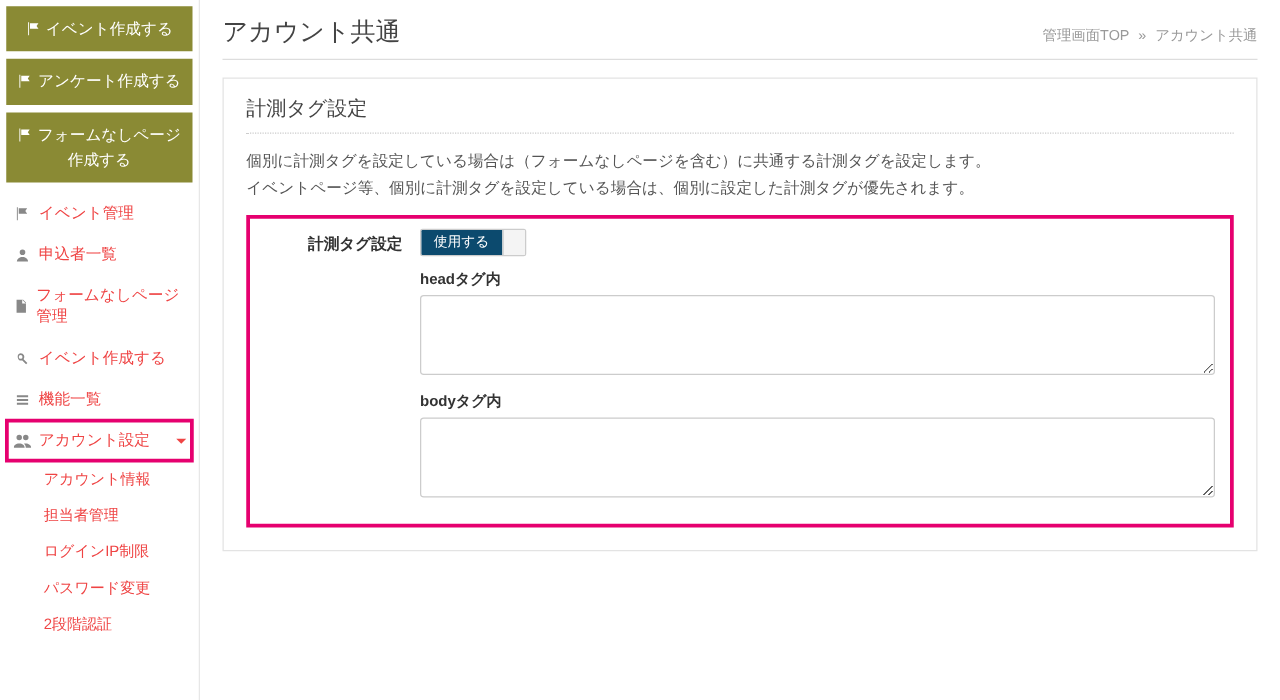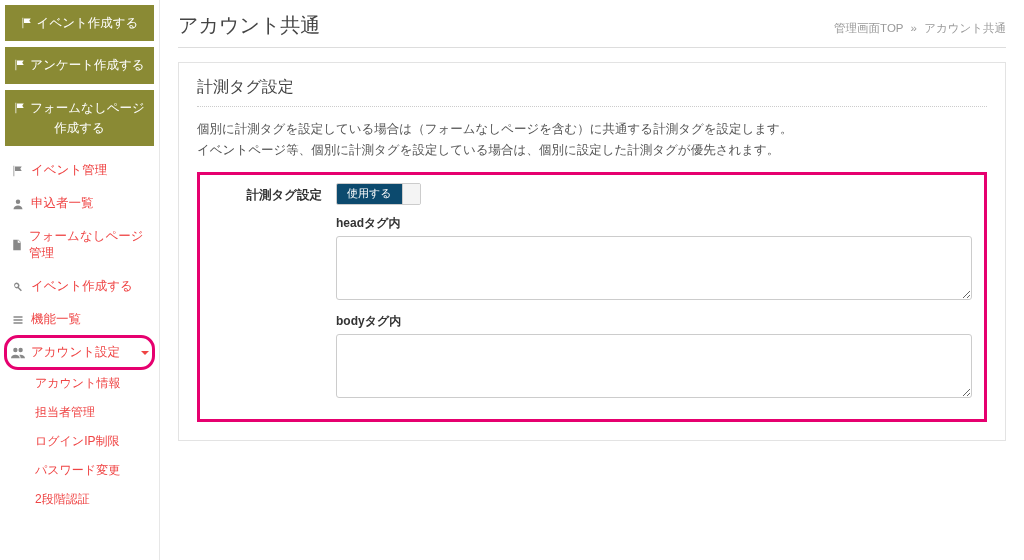--- a/index.html
+++ b/index.html
@@ -6,21 +6,21 @@
 body { font-family: "Hiragino Kaku Gothic ProN", "メイリオ", Meiryo, sans-serif; font-size: 13px; color: #555; background: #fff; }
 .page { display: flex; width: 1024px; height: 560px; overflow: hidden; }
 .sidebar { width: 160px; background: #fff; border-right: 1px solid #e7e7e7; display: flex; flex-direction: column; padding: 5px 5px 0 5px; }
 .btn-create { background: #8a8a34; color: #fff; border: none; padding: 10px 4px; margin-bottom: 6px; font-size: 12.5px; cursor: pointer; display: flex; align-items: center; justify-content: center; gap: 4px; line-height: 1.3; }
 .btn-create.multi { flex-direction: column; }
 .btn-create .row { display:flex; align-items:center; gap:4px; }
 .nav { list-style: none; margin-top: 2px; }
 .nav-item { display: flex; align-items: center; padding: 8px 6px; color: #ef4444; font-size: 12.5px; cursor: pointer; position: relative; }
 .nav-item .icn { width: 14px; height: 14px; display: inline-flex; align-items: center; justify-content: center; margin-right: 6px; color: #888; }
 .nav-item .chev { position: absolute; right: 4px; }
-.nav-item.hl { outline: 3px solid #e6006f; outline-offset: -2px; border-radius: 13px; }
+.nav-item.hl { outline: 3px solid #e6006f; outline-offset: -2px; }
 .subnav { list-style: none; padding-left: 20px; }
 .subnav .nav-item { padding: 6px 6px 6px 10px; font-size: 12px; }
 .main { flex: 1; padding: 12px 18px; background: #fff; overflow: auto; }
 .header-row { display: flex; justify-content: space-between; align-items: baseline; padding-bottom: 8px; border-bottom: 1px solid #ddd; }
 .header-row h1 { font-size: 20px; font-weight: 400; color: #444; }
 .crumbs { font-size: 11.5px; color: #999; }
 .crumbs .sep { margin: 0 4px; }
 .section { border: 1px solid #e3e3e3; margin-top: 14px; padding: 14px 18px 18px 18px; }
 .section h2 { font-size: 16px; font-weight: 400; color: #444; padding-bottom: 8px; border-bottom: 1px dotted #ccc; margin-bottom: 12px; }
 .desc { font-size: 12.5px; color: #555; line-height: 1.7; margin-bottom: 10px; }

